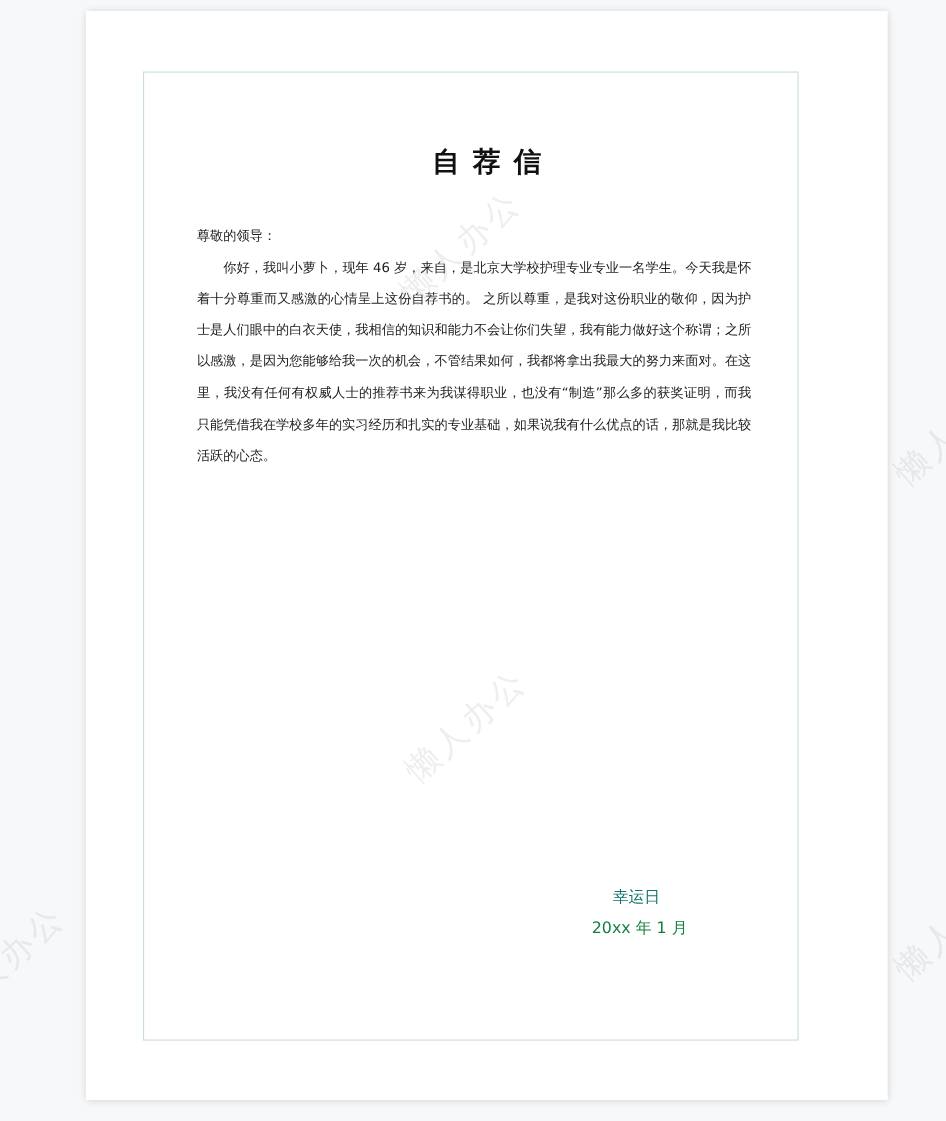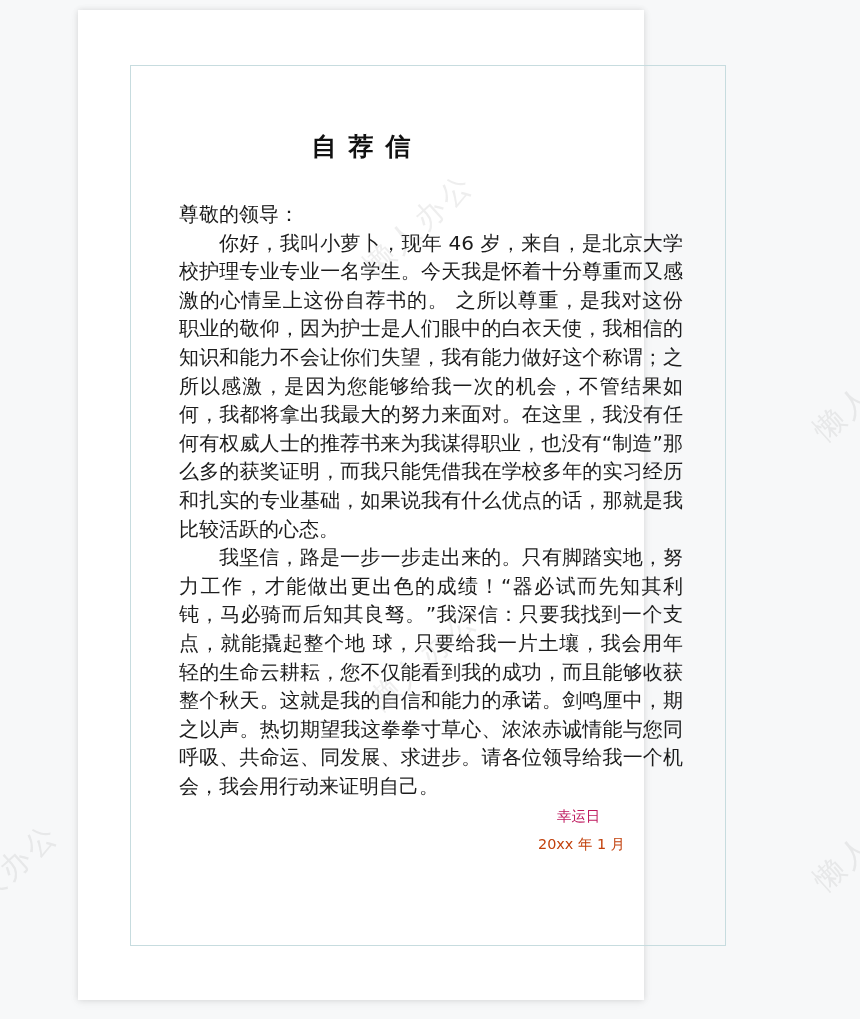--- a/index.html
+++ b/index.html
@@ -24,21 +24,21 @@
       transform-origin: left top;
       white-space: nowrap;
       pointer-events: none;
       letter-spacing: 4px;
       z-index: 5;
     }
     .paper {
       position: absolute;
       left: 78px;
       top: 10px;
-      width: 566px;
+      width: 729px;
       height: 990px;
       background: #ffffff;
       box-shadow: 0 0 6px rgba(0,0,0,0.10), 0 2px 10px rgba(0,0,0,0.06);
     }
     .frame {
       position: absolute;
       left: 52px;
       top: 55px;
       width: 594px;
       height: 879px;
@@ -55,21 +55,21 @@
       font-weight: bold;
       letter-spacing: 12px;
       padding-left: 12px;
       color: #111;
     }
     .content {
       position: absolute;
       left: 101px;
       top: 190px;
       width: 504px;
-      font-size: 20px;
+      font-size: 12px;
       line-height: 28.6px;
       color: #1c1c1c;
       text-align: justify;
     }
     .content p {
       margin: 0;
     }
     .salutation {
       text-indent: 0;
     }
@@ -78,46 +78,45 @@
     }
     .para.closing {
       text-indent: 3.5em;
     }
     .signature {
       position: absolute;
       left: 479px;
       top: 792px;
       font-size: 14.4px;
       line-height: 28px;
-      color: #be185d;
+      color: #0f766e;
     }
     .date {
       position: absolute;
       left: 460px;
       top: 820px;
       font-size: 14.4px;
       line-height: 28px;
-      color: #c2410c;
+      color: #15803d;
     }
   </style>
 </head>
 <body>
 
 <div class="watermark" style="left:355px; top:255px;">懒人办公</div>
 <div class="watermark" style="left:360px; top:690px;">懒人办公</div>
 <div class="watermark" style="left:805px; top:420px;">懒人办公</div>
 <div class="watermark" style="left:805px; top:870px;">懒人办公</div>
 <div class="watermark" style="left:-60px; top:905px;">懒人办公</div>
 
 <div class="paper">
   <div class="frame"></div>
 
   <div class="title">自荐信</div>
 
   <div class="content">
     <p class="salutation">尊敬的领导：</p>
     <p class="para">你好，我叫小萝卜，现年 46 岁，来自，是北京大学校护理专业专业一名学生。今天我是怀着十分尊重而又感激的心情呈上这份自荐书的。 之所以尊重，是我对这份职业的敬仰，因为护士是人们眼中的白衣天使，我相信的知识和能力不会让你们失望，我有能力做好这个称谓；之所以感激，是因为您能够给我一次的机会，不管结果如何，我都将拿出我最大的努力来面对。在这里，我没有任何有权威人士的推荐书来为我谋得职业，也没有“制造”那么多的获奖证明，而我只能凭借我在学校多年的实习经历和扎实的专业基础，如果说我有什么优点的话，那就是我比较活跃的心态。</p>
-    <p class="para">我坚信，路是一步一步走出来的。只有脚踏实地，努力工作，才能做出更出色的成绩！“器必试而先知其利钝，马必骑而后知其良驽。”我深信：只要我找到一个支点，就能撬起整个地 球，只要给我一片土壤，我会用年轻的生命云耕耘，您不仅能看到我的成功，而且能够收获整个秋天。这就是我的自信和能力的承诺。剑鸣厘中，期之以声。热切期望我这拳拳寸草心、浓浓赤诚情能与您同呼吸、共命运、同发展、求进步。请各位领导给我一个机会，我会用行动来证明自己。</p>
   </div>
 
   <div class="signature">幸运日</div>
   <div class="date">20xx 年 1 月</div>
 </div>
 
 </body></html>

